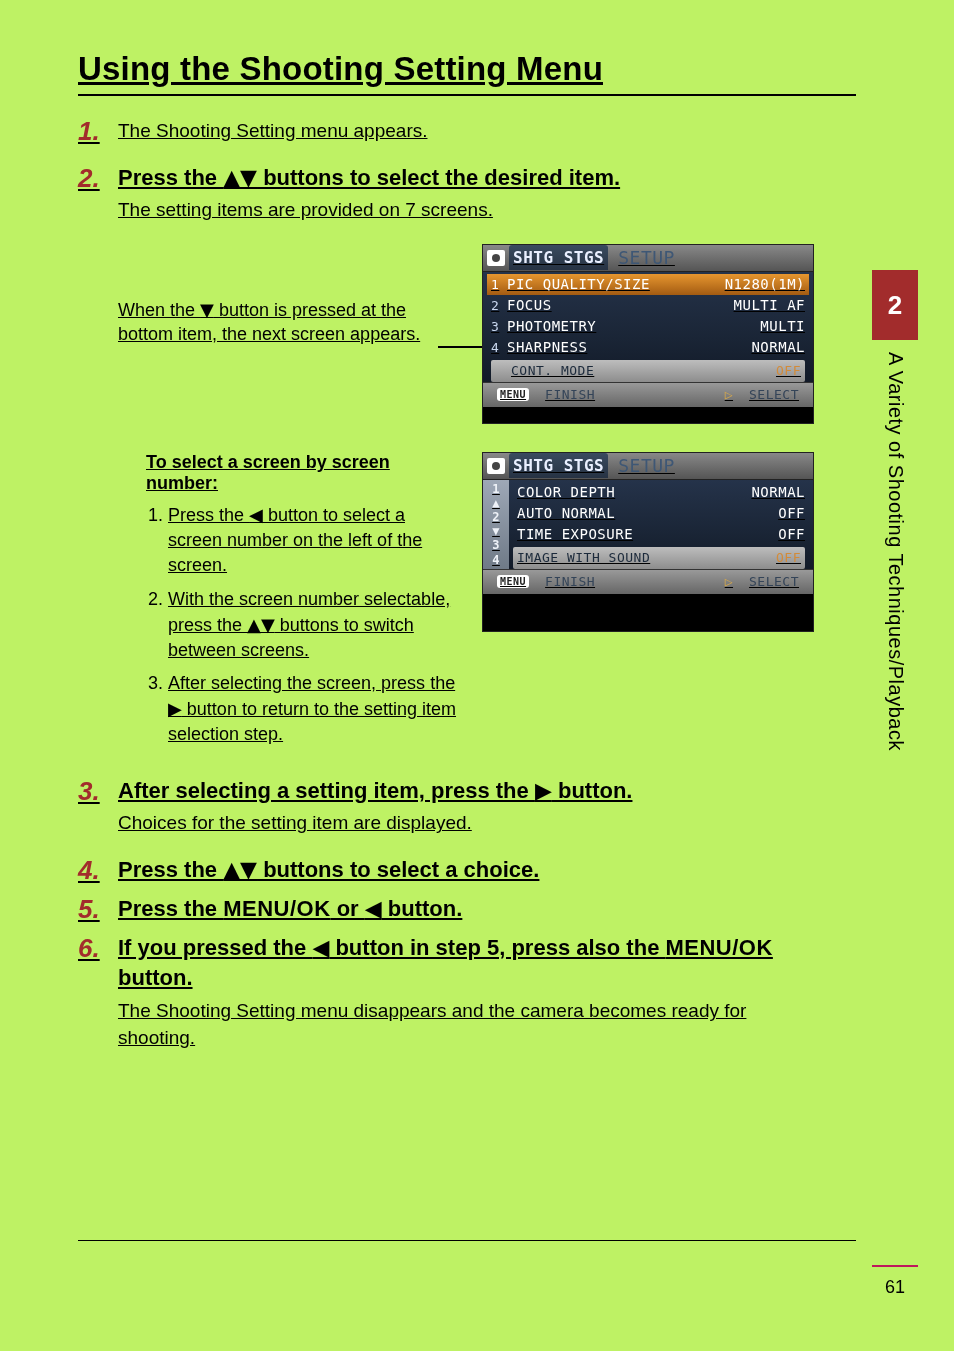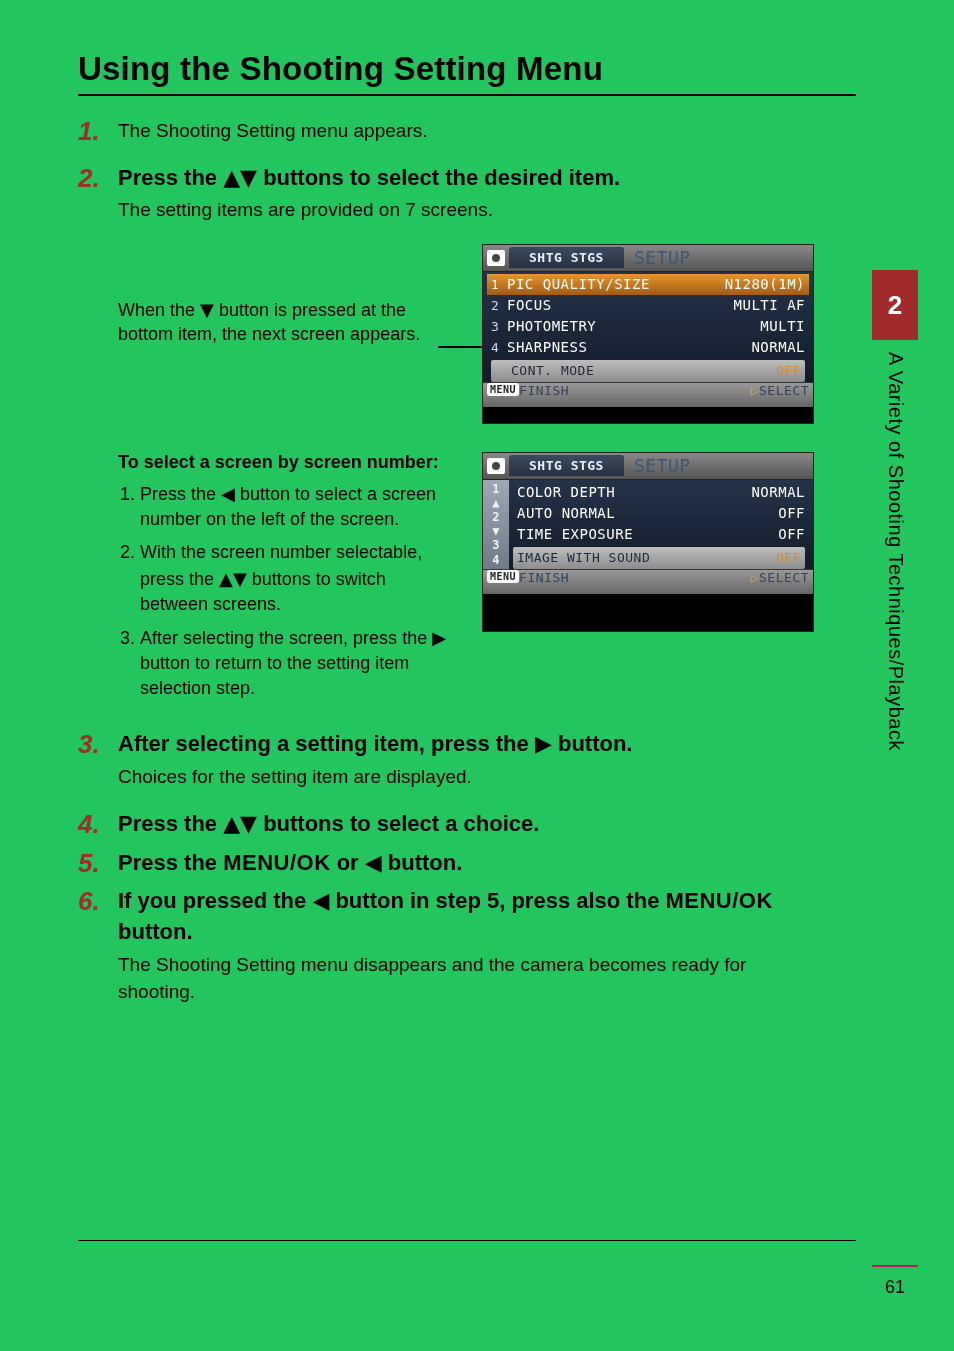--- a/index.html
+++ b/index.html
@@ -5,24 +5,25 @@
   html, body {
     margin: 0;
     padding: 0;
     background: #535353;
     font-family: Arial, Helvetica, sans-serif;
     color: #000;
   }
   .page {
     width: 954px;
     height: 1351px;
-    background: #22c55e;
+    background: #bef264;
     position: relative;
     box-sizing: border-box;
     padding: 50px 0 0 78px;
+    text-decoration: underline;
   }
   h1.title {
     font-family: Arial, Helvetica, sans-serif;
     font-weight: 900;
     font-size: 33px;
     margin: 0 0 6px 0;
     letter-spacing: 0.2px;
   }
   .rule {
     border: none;
@@ -114,22 +115,22 @@
   }
   .ss-cam::after{
     content:'';
     position:absolute;
     width:8px;height:8px;border-radius:50%;
     background:#444;top:4px;left:5px;
   }
   .ss-tab1 {
     background: linear-gradient(#3a4b5f,#263243);
     color: #e9efff;
-    font-size: 13px;
-    padding: 3px 20px;
+    font-size: 16px;
+    padding: 3px 4px;
     border-radius: 3px 3px 0 0;
     font-weight: bold;
   }
   .ss-tab2 {
     color: #3e5775;
     font-size: 18px;
     padding: 3px 6px;
   }
   .ss-body {
     background: linear-gradient(#25334a,#1a2536 60%, #121a28);
@@ -154,25 +155,25 @@
     background: linear-gradient(#bdbdbd,#8d8d8d);
     color:#1c2a3b;
     padding: 0 4px;
     margin: 2px 4px 0 4px;
     border-radius: 2px;
   }
   .ss-row-gray .ss-label { flex:1; font-size:13px; color:#1c2a3b;}
   .ss-row-gray .ss-val { color:#d28b3a; font-size:13px;}
   .ss-foot {
     display:flex;
-    align-items:flex-start;
+    align-items:center;
     height: 24px;
     background: linear-gradient(#999,#666);
-    padding: 0 4px;
-    gap: 0;
+    padding: 0 14px;
+    gap: 16px;
     border-top:1px solid #333;
     color:#344458;
     font-size:13px;
   }
   .ss-menu-badge{
     background:#fff;color:#222;border-radius:3px;font-size:10px;
     padding:1px 3px;font-weight:bold;
   }
   .ss-tri-r{color:#d8a94a;}
 
@@ -186,20 +187,21 @@
   .sidebar-strip .arrow{font-size:12px;line-height:1;}
 
   .sub-box {
     margin: 0 0 20px 40px;
     padding-right: 0;
     display: flex;
     gap: 24px;
   }
   .sub-text {
     flex: 1;
+    margin-left: 28px;
   }
   .sub-heading {
     font-weight: bold;
     font-size: 18px;
     margin: 0 0 8px 0;
   }
   .sub-ol {
     margin: 0;
     padding-left: 22px;
     font-size: 18px;

